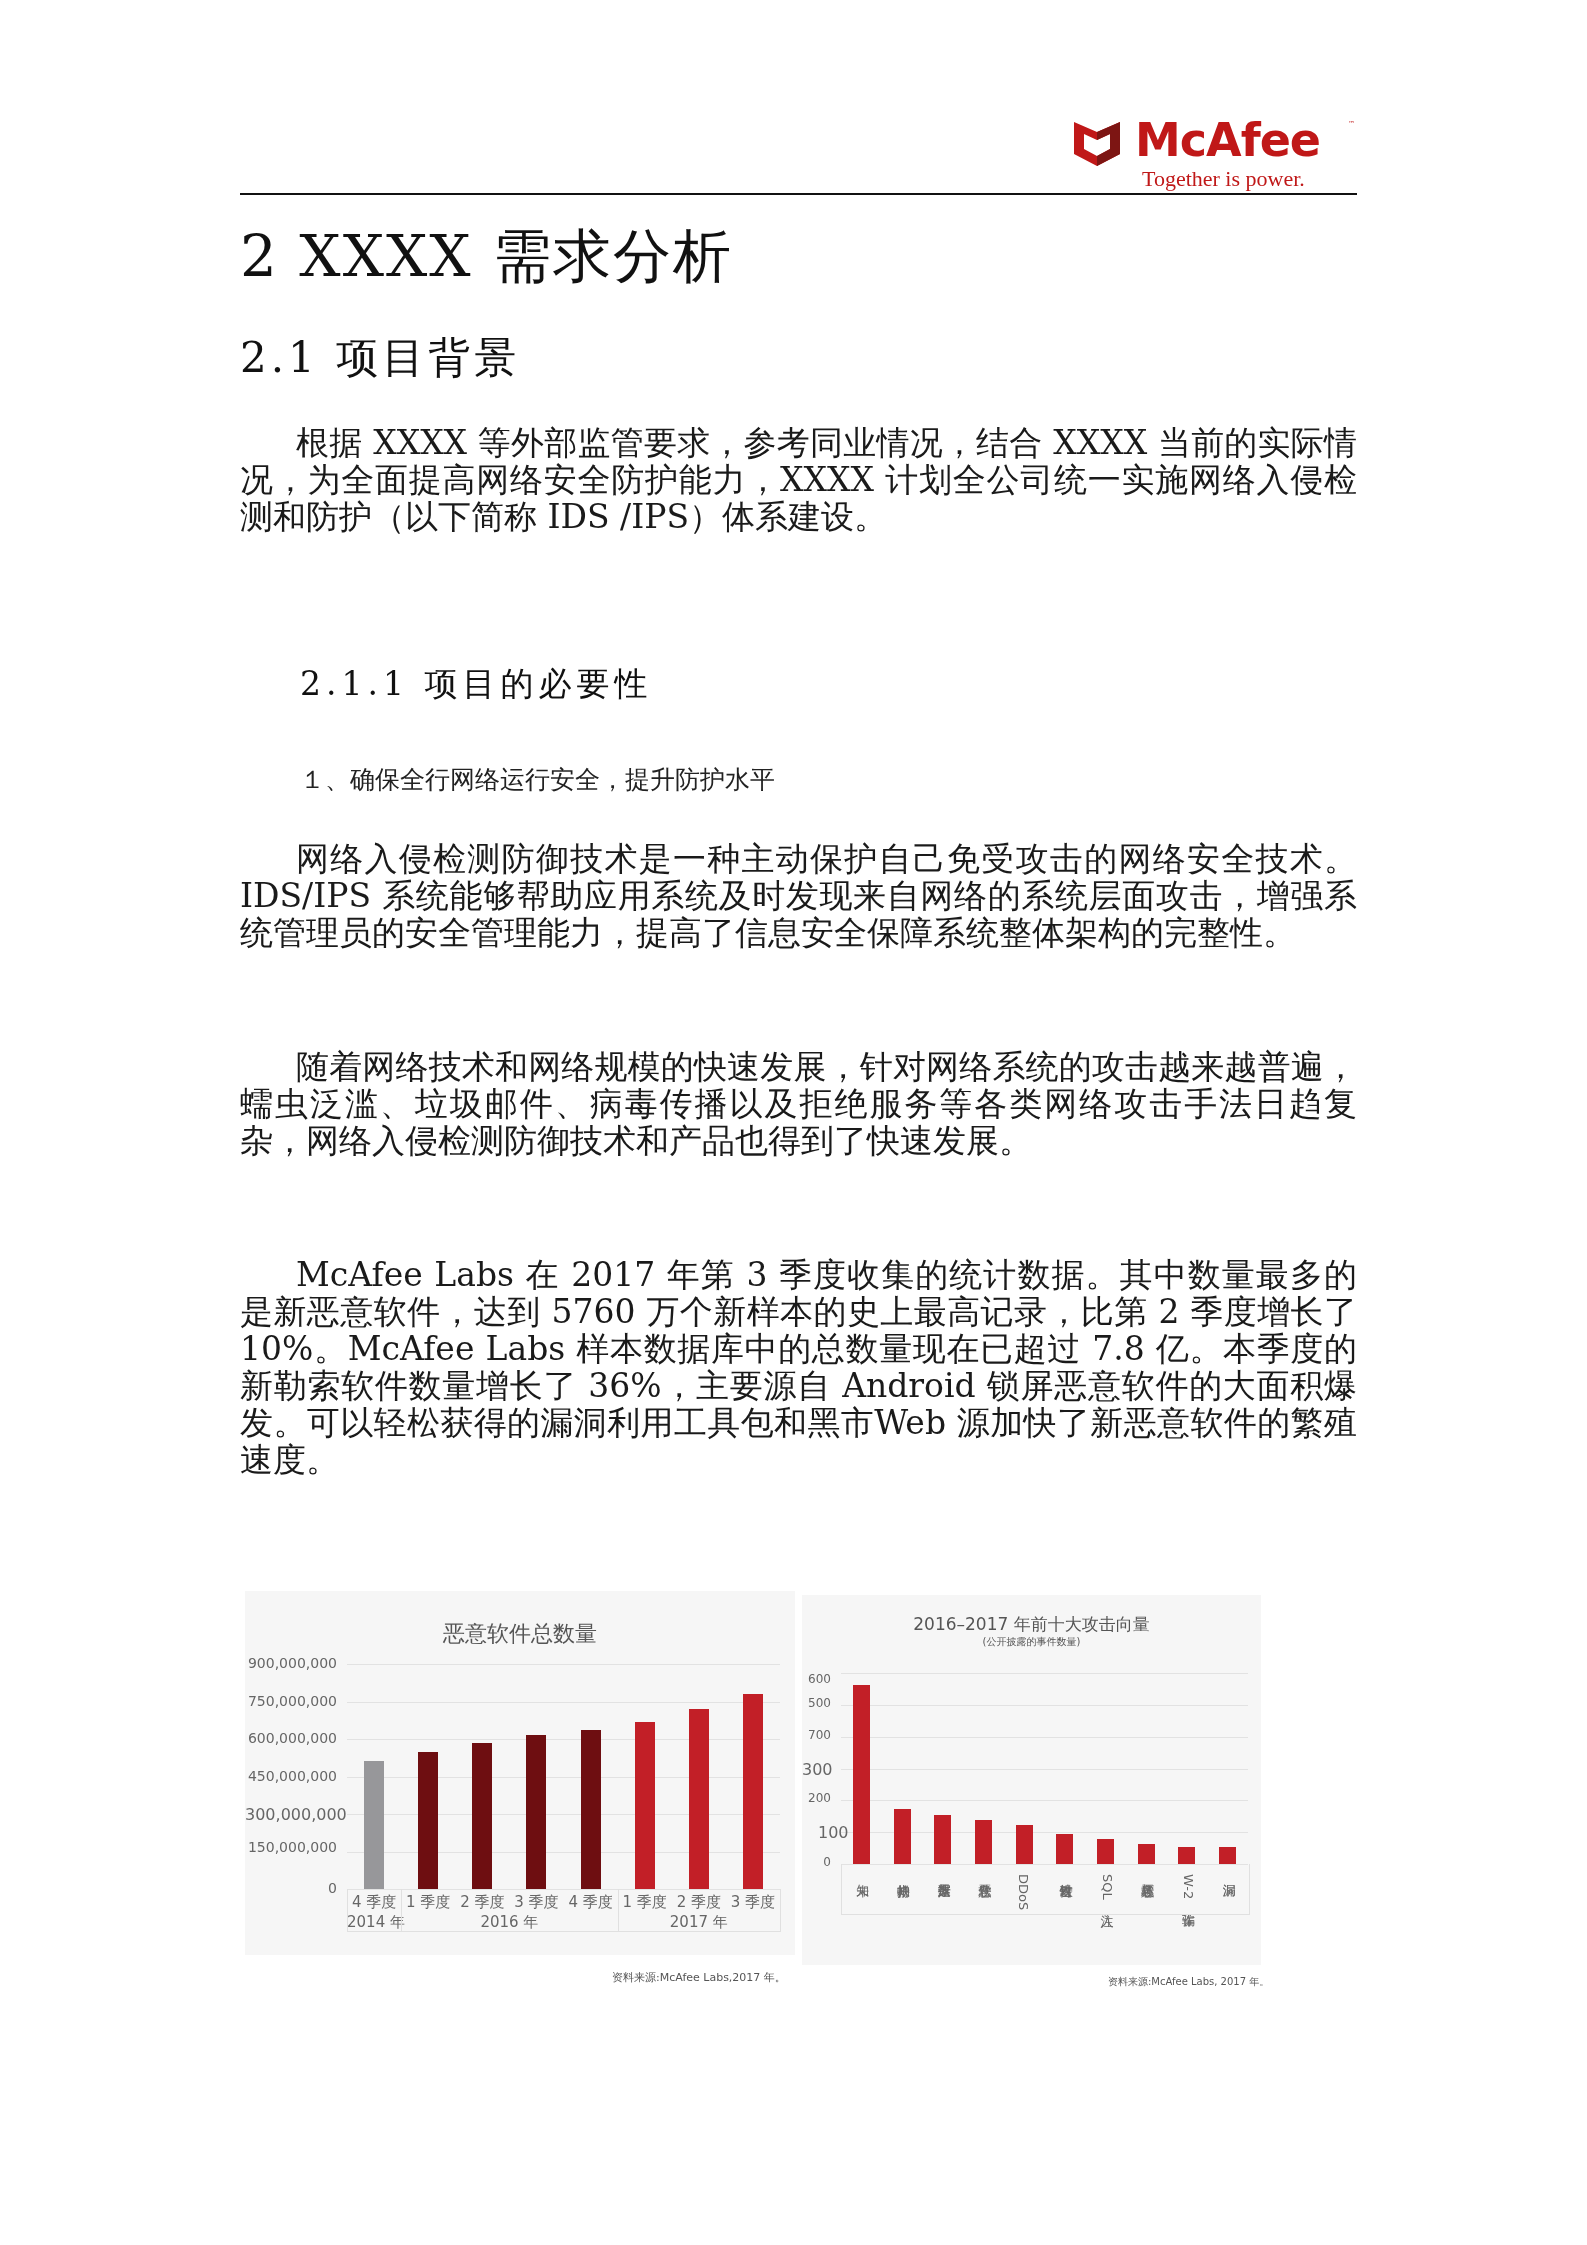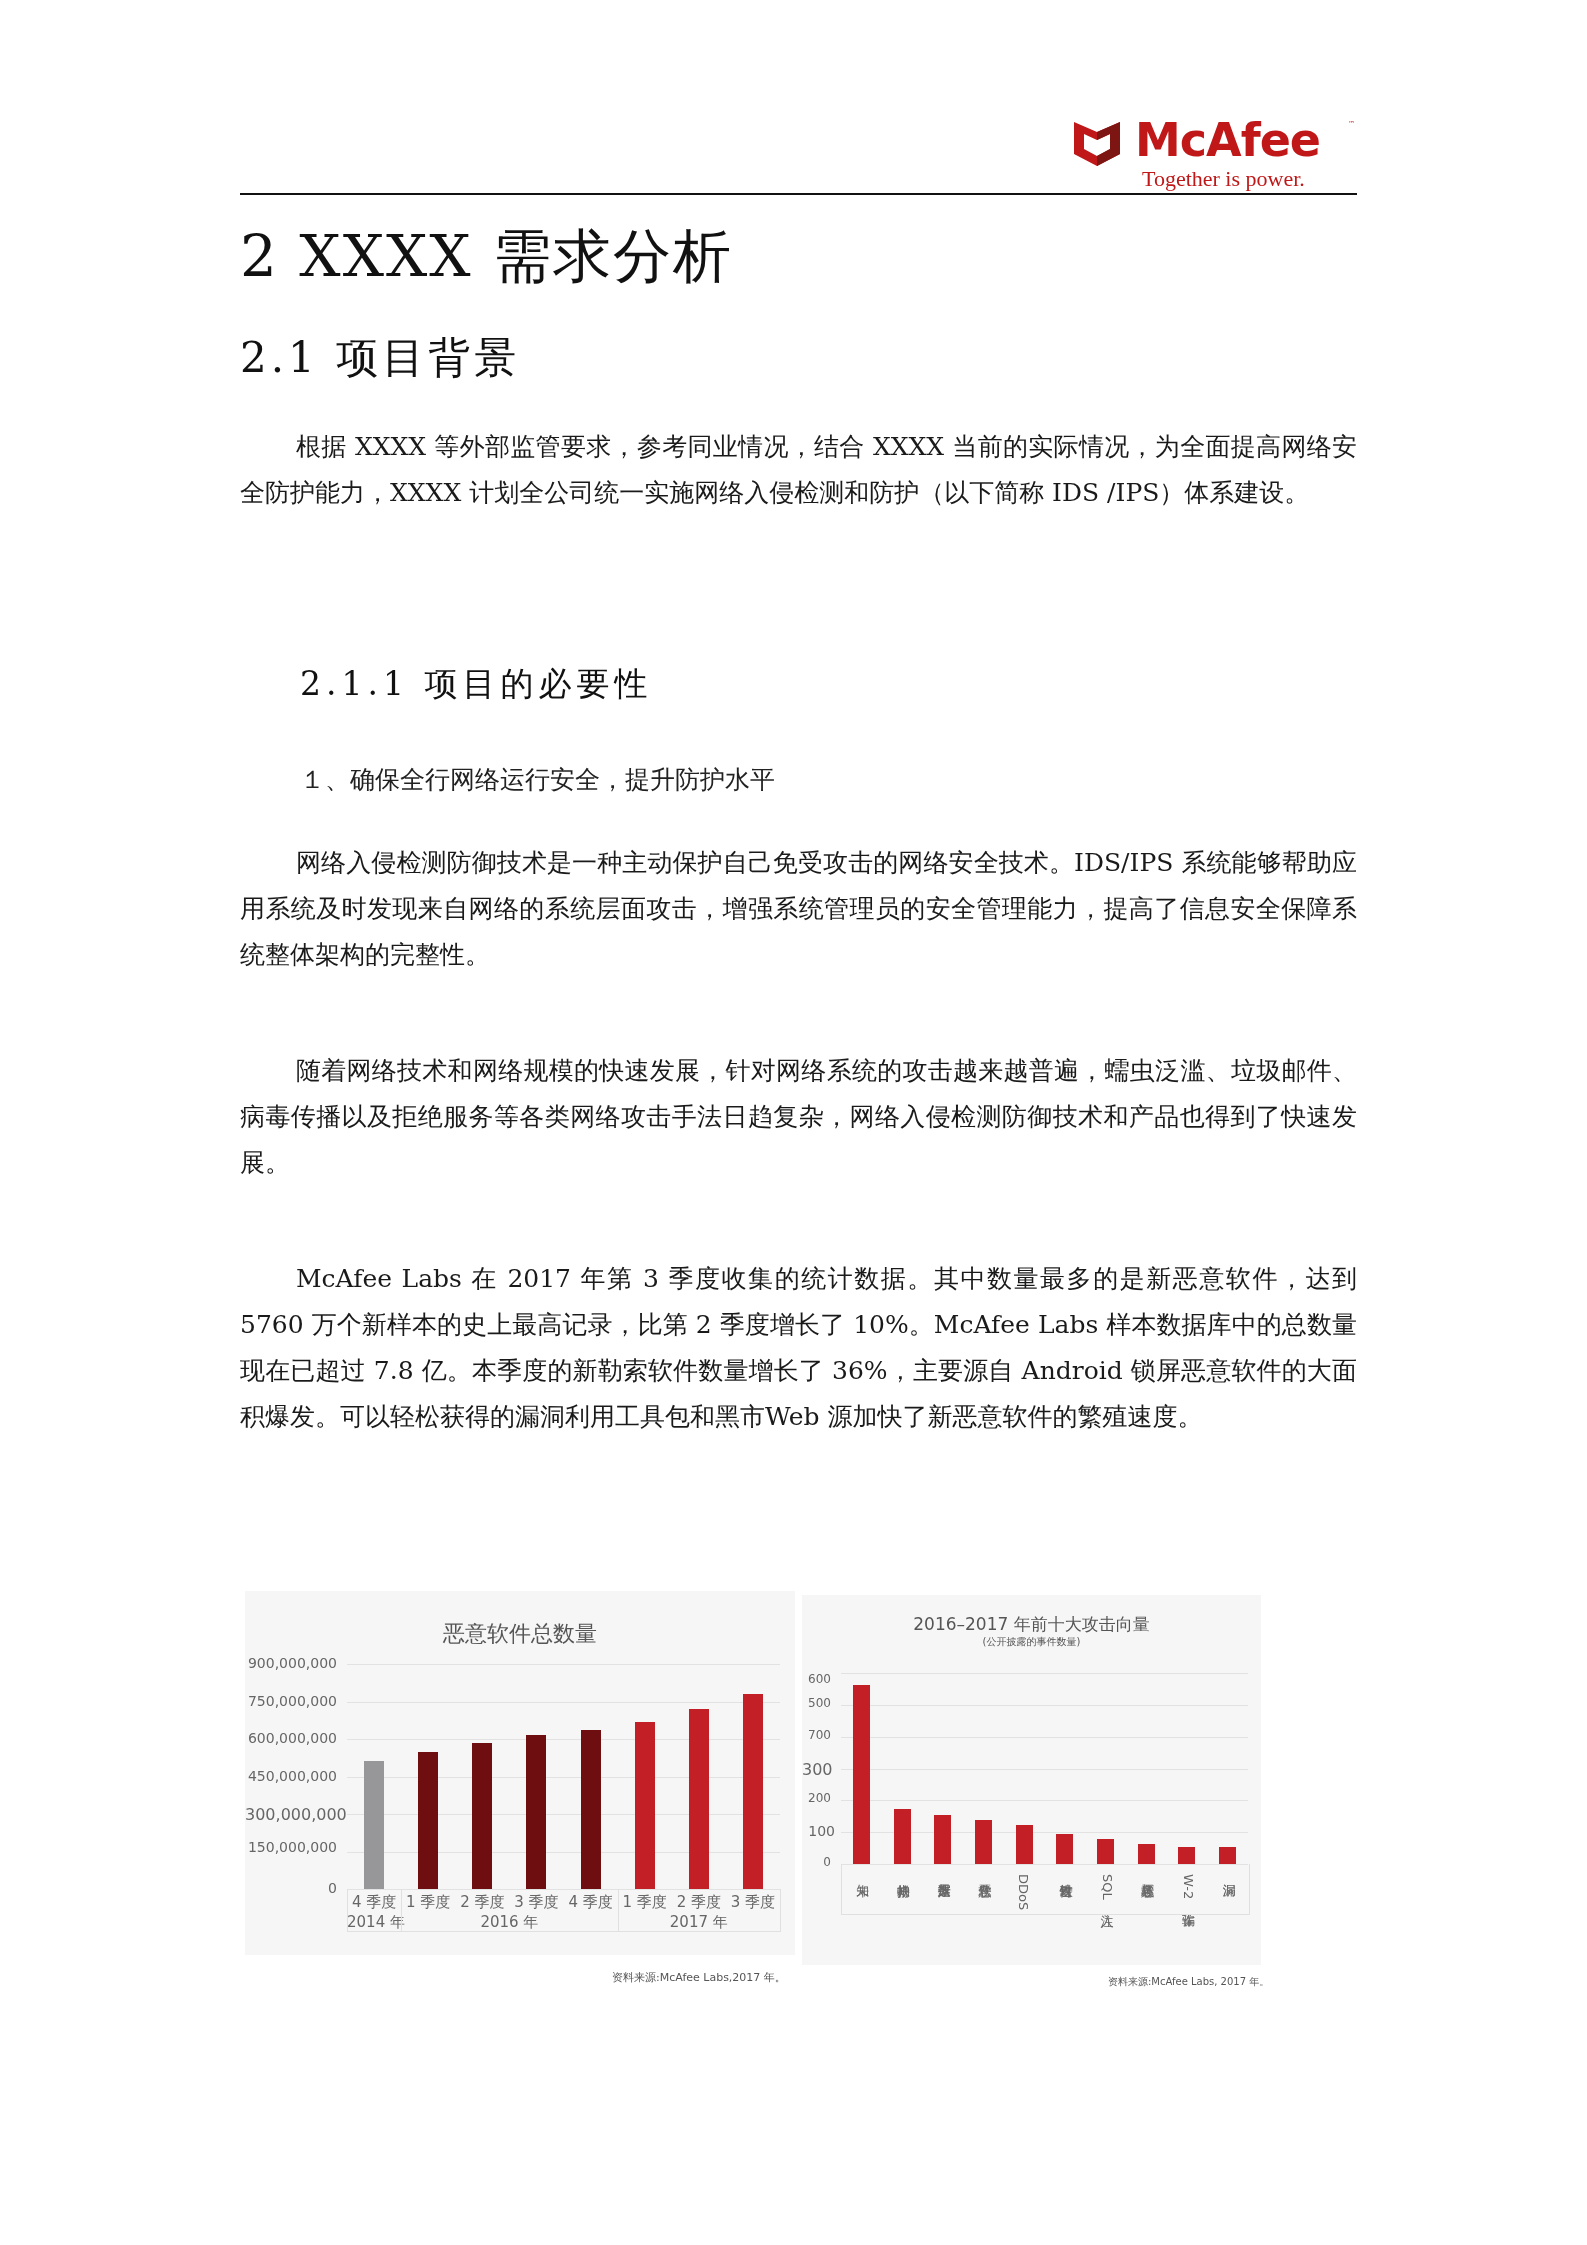--- a/index.html
+++ b/index.html
@@ -17,21 +17,21 @@
   .logo-tag { position: absolute; left: 70px; top: 54px; font-family: Liberation Serif, serif;
               font-size: 22px; color: #c01818; line-height: 26px; white-space: nowrap; }
   .header-rule { left: 240px; top: 193px; width: 1117px; height: 2px; background: #111; }
 
   
   .h1 { left: 240px; top: 220px; font-size: 58px; line-height: 72px; letter-spacing: 2px; white-space: nowrap; }
   .h2 { left: 240px; top: 330px; font-size: 42px; line-height: 56px; letter-spacing: 4px; white-space: nowrap; }
   .h3 { left: 300px; top: 662px; font-size: 33px; line-height: 44px; letter-spacing: 5px; white-space: nowrap; }
   .item { left: 300px; top: 762px; font-size: 25px; line-height: 36px; white-space: nowrap; color: #222; }
 
-  .para { left: 240px; width: 1117px; font-size: 25px; line-height: 46px; color: #1a1a1a;
+  .para { left: 240px; width: 1117px; font-size: 33px; line-height: 37px; color: #1a1a1a;
           text-align: justify; text-indent: 56px; }
 
   
   .chart-panel { background: #f6f6f6; font-family: "DejaVu Sans", sans-serif; color: #555; }
   .chart-title { position: absolute; width: 100%; text-align: center; color: #555; }
   .ytick { position: absolute; text-align: right; font-size: 15px; color: #666; }
   .gridline { position: absolute; height: 1px; background: #e2e2e2; }
   .bar { position: absolute; }
   .xlabel { position: absolute; font-size: 15px; color: #666; text-align: center; white-space: nowrap; }
   .source { position: absolute; font-family: "DejaVu Sans", sans-serif; font-size: 11px; color: #555; white-space: nowrap; }
@@ -130,21 +130,21 @@
       <div class="ytick" style="left:0; width:29px; top:69px; font-size:12px;margin-top:8px;">600</div>
       <div class="gridline" style="left:39px; top:109.83333333333333px; width:407px;"></div>
       <div class="ytick" style="left:0; width:29px; top:100.83333333333333px; font-size:12px;">500</div>
       <div class="gridline" style="left:39px; top:141.66666666666666px; width:407px;"></div>
       <div class="ytick" style="left:0; width:29px; top:132.66666666666666px; font-size:12px;">700</div>
       <div class="gridline" style="left:39px; top:173.5px; width:407px;"></div>
       <div class="ytick" style="left:0; width:29px; top:164.5px; font-size:16px;">300</div>
       <div class="gridline" style="left:39px; top:205.33333333333331px; width:407px;"></div>
       <div class="ytick" style="left:0; width:29px; top:196.33333333333331px; font-size:12px;">200</div>
       <div class="gridline" style="left:39px; top:237.16666666666666px; width:407px;"></div>
-      <div class="ytick" style="left:4px; width:29px; top:228.16666666666666px; font-size:14px;">100</div>
+      <div class="ytick" style="left:16px; width:29px; top:228.16666666666666px; font-size:16px;">100</div>
       <div class="gridline" style="left:39px; top:269px; width:407px;"></div>
       <div class="ytick" style="left:0; width:29px; top:260px; font-size:12px;">0</div>
     </div>
   <div id="c2-bars">
       <div class="bar" style="left:50.85px; top:90.09666666666666px; width:17px; height:178.90333333333334px; background:#c21f27;"></div>
       <div class="bar" style="left:91.55000000000001px; top:214.24666666666667px; width:17px; height:54.75333333333334px; background:#c21f27;"></div>
       <div class="bar" style="left:132.25px; top:220.29500000000002px; width:17px; height:48.705px; background:#c21f27;"></div>
       <div class="bar" style="left:172.95000000000002px; top:225.07px; width:17px; height:43.93px; background:#c21f27;"></div>
       <div class="bar" style="left:213.65px; top:230.16333333333333px; width:17px; height:38.836666666666666px; background:#c21f27;"></div>
       <div class="bar" style="left:254.35px; top:239.07666666666665px; width:17px; height:29.923333333333336px; background:#c21f27;"></div>

